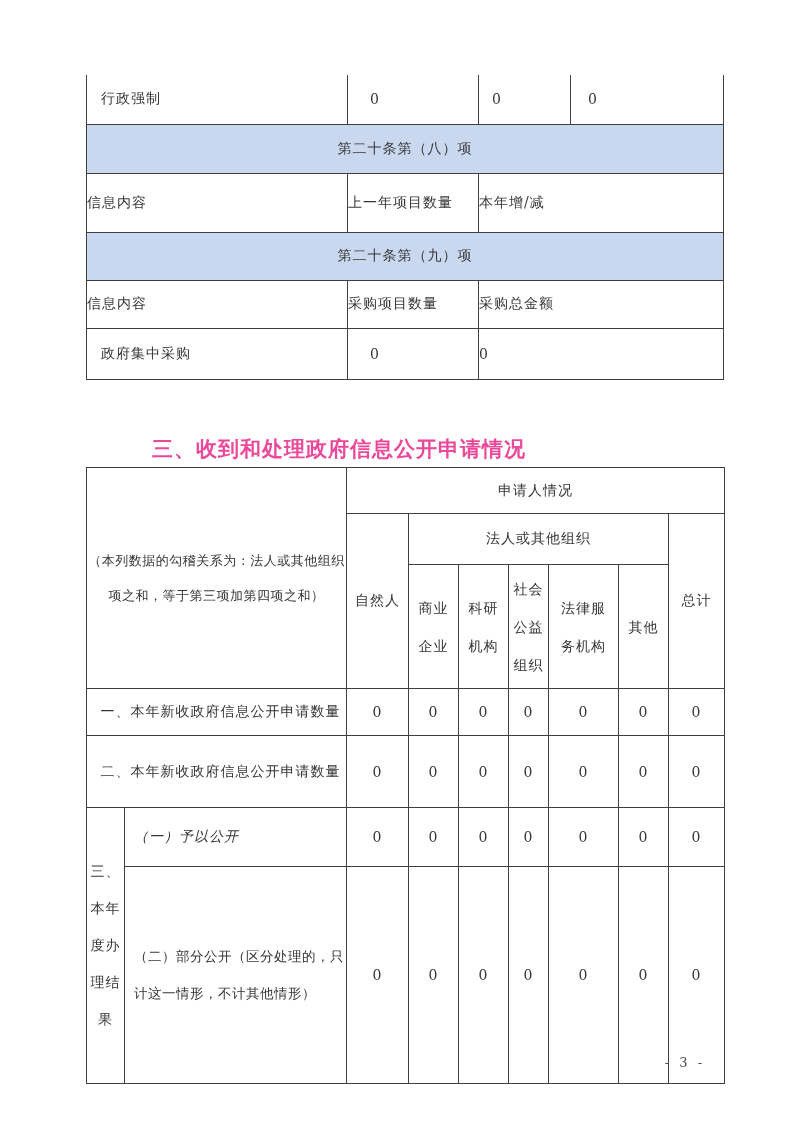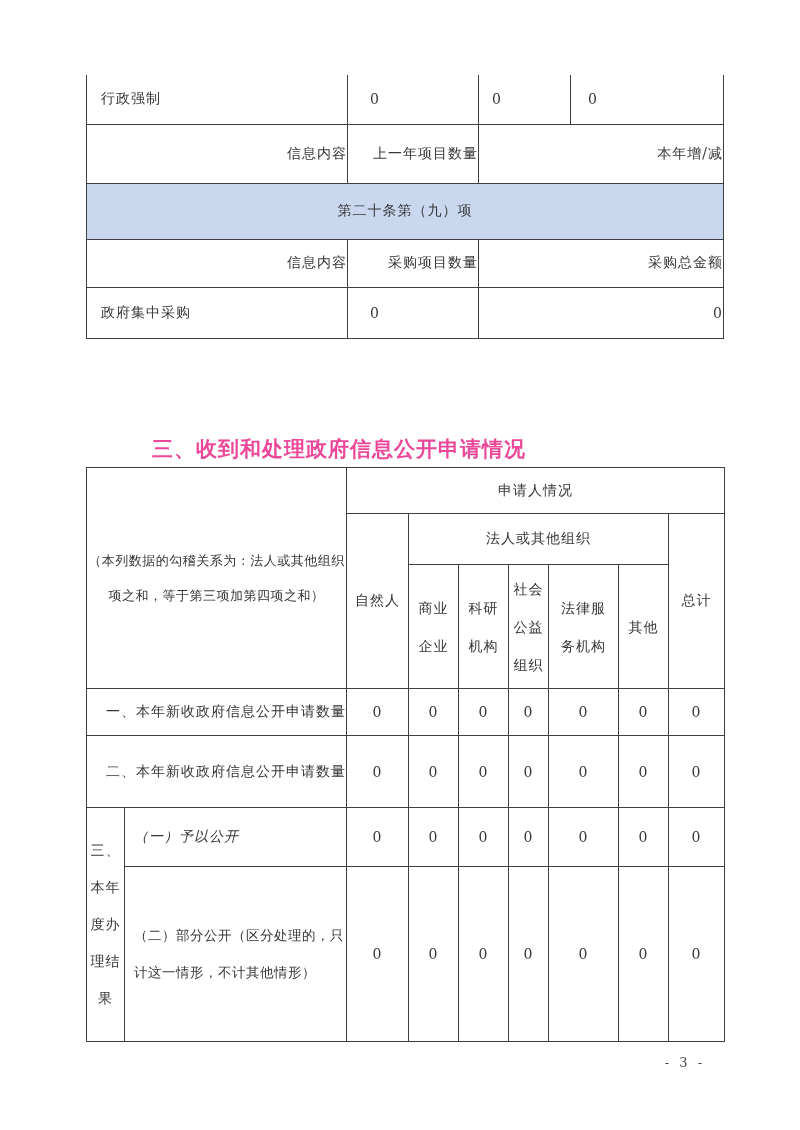--- a/index.html
+++ b/index.html
@@ -17,38 +17,38 @@
     vertical-align:middle; padding:0; overflow:hidden;
   }
 
   
   .upper-table { position:absolute; left:86px; top:75px; width:637px; }
   .upper-table td.cut-top { border-top:none; }
   .cell-label { text-align:left; padding-left:14px; }
   .cell-num-left { text-align:left; padding-left:22px; }
   .cell-num-left2 { text-align:left; padding-left:13px; }
   .cell-num-left3 { text-align:left; padding-left:17px; }
-  .cell-center { text-align:right; }
+  .cell-center { text-align:left; }
   .band { background:var(--band-blue,#c9d8ef); text-align:center; }
 
   
   .section-heading {
     position:absolute; left:152px; top:436px; width:560px;
     font-family:"Liberation Sans","DejaVu Sans",sans-serif;
     font-weight:bold; font-size:21px; color:#ec4899; letter-spacing:1px;
     line-height:26px;
   }
 
   
   .request-table { position:absolute; left:86px; top:467px; width:638px; }
   .pre { white-space:pre-line; }
   .note-cell { text-align:center; font-size:13px; line-height:35px; letter-spacing:0.5px; }
   .hdr { text-align:center; }
   .hdr-tall { text-align:center; line-height:38px; }
-  .row-label { text-align:right; padding-left:8px; }
+  .row-label { text-align:center; padding-left:8px; }
   .sub-label { text-align:left; padding-left:9px;font-style:italic; }
   .sub-label-small { text-align:left; padding-left:9px; font-size:13.5px; letter-spacing:0.5px; line-height:37px; }
   .vgroup { text-align:center; line-height:37px; }
   .zero { text-align:center; }
 
   .page-number {
     position:absolute; left:655px; top:1055px; width:60px;
     text-align:center; font-size:13px; color:#4a4a4a; letter-spacing:3px;
   }
 </style>
@@ -64,26 +64,29 @@
         <col style="width:92px">
         <col style="width:153px">
       </colgroup>
     <tbody>
         <tr style="height:49px">
       <td class="cut-top cell-label">行政强制</td>
       <td class="cut-top cell-num-left">0</td>
       <td class="cut-top cell-num-left2">0</td>
       <td class="cut-top cell-num-left3">0</td>
     </tr>
+    <tr style="height:49px">
+      <td colspan="4" class="band">第二十条第（八）项</td>
+    </tr>
     <tr style="height:59px">
       <td class="cell-center">信息内容</td>
       <td class="cell-center">上一年项目数量</td>
       <td colspan="2" class="cell-center">本年增/减</td>
     </tr>
-    <tr style="height:56px">
+    <tr style="height:48px">
       <td colspan="4" class="band">第二十条第（九）项</td>
     </tr>
     <tr style="height:48px">
       <td class="cell-center">信息内容</td>
       <td class="cell-center">采购项目数量</td>
       <td colspan="2" class="cell-center">采购总金额</td>
     </tr>
     <tr style="height:51px">
       <td class="cell-label">政府集中采购</td>
       <td class="cell-num-left">0</td>
@@ -157,21 +160,21 @@
 果</td>
       <td class="sub-label">（一）予以公开</td>
       <td class="zero">0</td>
       <td class="zero">0</td>
       <td class="zero">0</td>
       <td class="zero">0</td>
       <td class="zero">0</td>
       <td class="zero">0</td>
       <td class="zero">0</td>
     </tr>
-    <tr style="height:175px">
+    <tr style="height:217px">
       <td class="sub-label-small pre">（二）部分公开（区分处理的，只
 计这一情形，不计其他情形）</td>
       <td class="zero">0</td>
       <td class="zero">0</td>
       <td class="zero">0</td>
       <td class="zero">0</td>
       <td class="zero">0</td>
       <td class="zero">0</td>
       <td class="zero">0</td>
     </tr>

